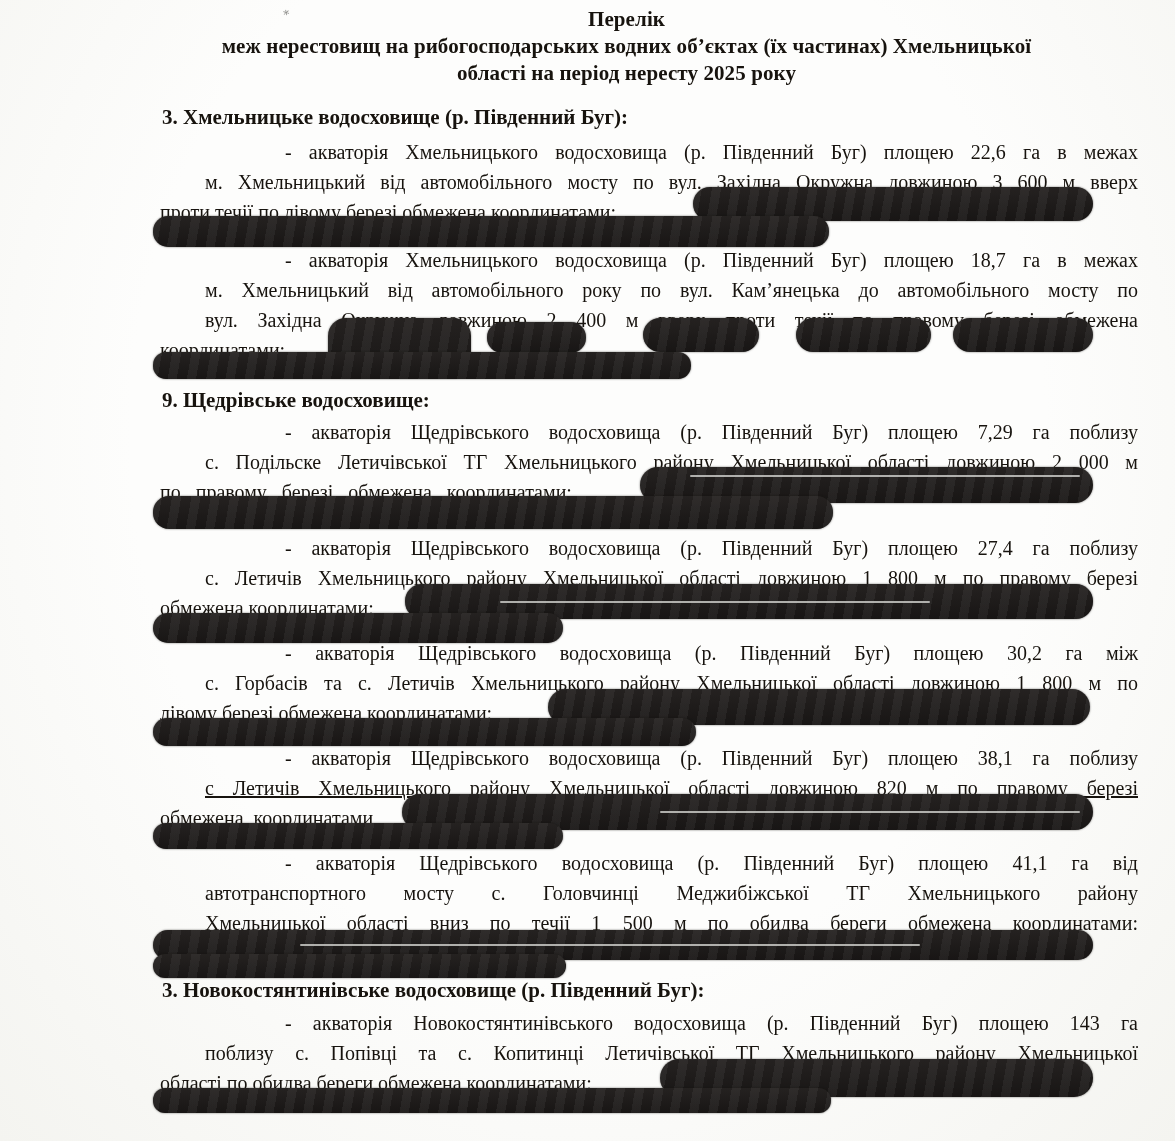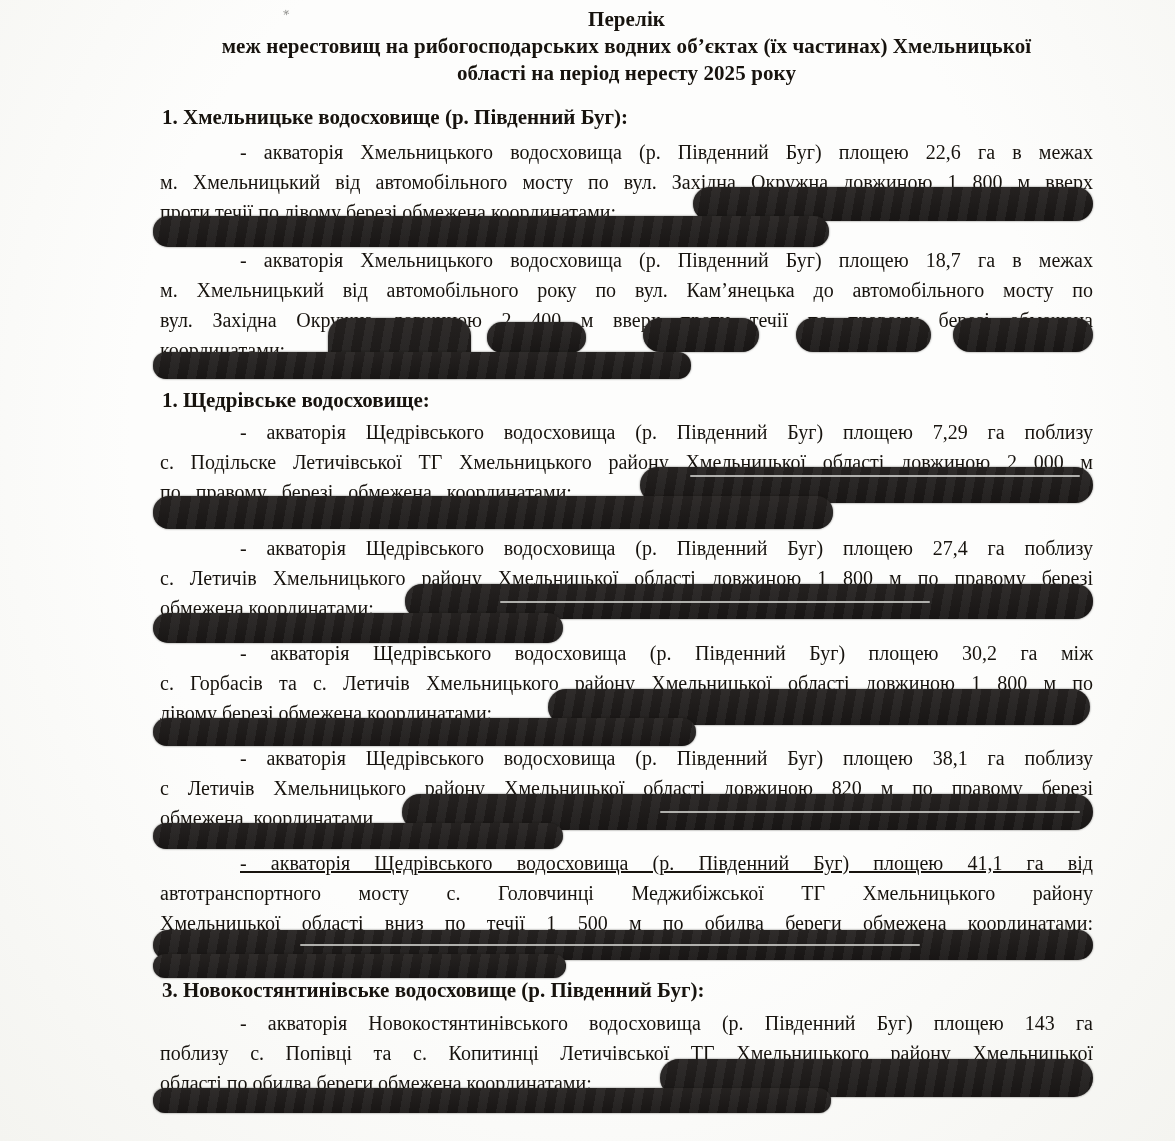--- a/index.html
+++ b/index.html
@@ -25,21 +25,21 @@
   }
   .heading{
     position:absolute;left:162px;width:933px;
     font-weight:700;font-size:21px;line-height:24px;
     white-space:nowrap;
   }
   .bodyline{
     position:absolute;left:160px;width:933px;
     font-size:20px;line-height:24px;
   }
-  .bodyline.full{text-align:justify;text-align-last:justify;}
+  .bodyline.full{text-align:justify;text-align-last:justify;margin-left:45px;}
   .bodyline.indent{padding-left:80px;width:853px;}
   .redaction{
     position:absolute;
     background-color:#1d1a19;
     background-image:
       repeating-linear-gradient(100deg, rgba(255,255,255,.05) 0 9px, rgba(255,255,255,0) 9px 19px),
       linear-gradient(180deg, rgba(60,56,54,.25), rgba(0,0,0,.18));
     box-shadow:0 0 2px rgba(20,18,16,.65);
   }
   .scratch{
@@ -53,42 +53,42 @@
 <div class="page">
   <span class="artifact">⁎</span>
 
   <div class="title">
     <div>Перелік</div>
     <div>меж нерестовищ на рибогосподарських водних об’єктах (їх частинах) Хмельницької</div>
     <div>області на період нересту 2025 року</div>
   </div>
 
   <div id="content">
-      <div class="heading" style="top: 105px;">1. Хмельницьке водосховище (р. Південний Буг):</div>
+      <div class="heading" style="top: 105px;">3. Хмельницьке водосховище (р. Південний Буг):</div>
       <div class="bodyline full indent" style="top: 140px;">- акваторія Хмельницького водосховища (р. Південний Буг) площею 22,6 га в межах</div>
-      <div class="bodyline full" style="top: 170px;">м. Хмельницький від автомобільного мосту по вул. Західна Окружна довжиною 1 800 м вверх</div>
+      <div class="bodyline full" style="top: 170px;">м. Хмельницький від автомобільного мосту по вул. Західна Окружна довжиною 3 600 м вверх</div>
       <div class="bodyline" style="top: 200px;">проти течії по лівому березі обмежена координатами:</div>
       <div class="bodyline full indent" style="top: 248px;">- акваторія Хмельницького водосховища (р. Південний Буг) площею 18,7 га в межах</div>
       <div class="bodyline full" style="top: 278px;">м. Хмельницький від автомобільного року по вул. Кам’янецька до автомобільного мосту по</div>
       <div class="bodyline full" style="top: 308px;">вул. Західна Окружна довжиною 2 400 м вверх проти течії по правому березі обмежена</div>
       <div class="bodyline" style="top: 338px;">координатами:</div>
-      <div class="heading" style="top: 388px;">1. Щедрівське водосховище:</div>
+      <div class="heading" style="top: 388px;">9. Щедрівське водосховище:</div>
       <div class="bodyline full indent" style="top: 420px;">- акваторія Щедрівського водосховища (р. Південний Буг) площею 7,29 га поблизу</div>
       <div class="bodyline full" style="top: 450px;">с. Подільске Летичівської ТГ Хмельницького району Хмельницької області довжиною 2 000 м</div>
       <div class="bodyline" style="top: 480px; word-spacing: 10px;">по правому березі обмежена координатами:</div>
       <div class="bodyline full indent" style="top: 536px;">- акваторія Щедрівського водосховища (р. Південний Буг) площею 27,4 га поблизу</div>
       <div class="bodyline full" style="top: 566px;">с. Летичів Хмельницького району Хмельницької області довжиною 1 800 м по правому березі</div>
       <div class="bodyline" style="top: 596px;">обмежена координатами:</div>
       <div class="bodyline full indent" style="top: 641px;">- акваторія Щедрівського водосховища (р. Південний Буг) площею 30,2 га між</div>
       <div class="bodyline full" style="top: 671px;">с. Горбасів та с. Летичів Хмельницького району Хмельницької області довжиною 1 800 м по</div>
       <div class="bodyline" style="top: 701px;">лівому березі обмежена координатами:</div>
       <div class="bodyline full indent" style="top: 746px;">- акваторія Щедрівського водосховища (р. Південний Буг) площею 38,1 га поблизу</div>
-      <div class="bodyline full" style="top: 776px;">с Летичів Хмельницького району Хмельницької області довжиною 820 м по правому березі</div>
+      <div class="bodyline full" style="top: 776px; text-decoration: underline;">с Летичів Хмельницького району Хмельницької області довжиною 820 м по правому березі</div>
       <div class="bodyline" style="top: 806px; word-spacing: 5px;">обмежена координатами</div>
-      <div class="bodyline full indent" style="top: 851px; text-decoration: underline;">- акваторія Щедрівського водосховища (р. Південний Буг) площею 41,1 га від</div>
+      <div class="bodyline full indent" style="top: 851px;">- акваторія Щедрівського водосховища (р. Південний Буг) площею 41,1 га від</div>
       <div class="bodyline full" style="top: 881px;">автотранспортного мосту с. Головчинці Меджибіжської ТГ Хмельницького району</div>
       <div class="bodyline full" style="top: 911px;">Хмельницької області вниз по течії 1 500 м по обидва береги обмежена координатами:</div>
       <div class="heading" style="top: 978px;">3. Новокостянтинівське водосховище (р. Південний Буг):</div>
       <div class="bodyline full indent" style="top: 1011px;">- акваторія Новокостянтинівського водосховища (р. Південний Буг) площею 143 га</div>
       <div class="bodyline full" style="top: 1041px;">поблизу с. Попівці та с. Копитинці Летичівської ТГ Хмельницького району Хмельницької</div>
       <div class="bodyline" style="top: 1071px;">області по обидва береги обмежена координатами:</div>
     </div>
   <div id="redactions">
       <div class="redaction" style="left: 693px; top: 187px; width: 400px; height: 34px; border-radius: 17px;"></div>
       <div class="redaction" style="left: 153px; top: 216px; width: 676px; height: 31px; border-radius: 15px;"></div>

